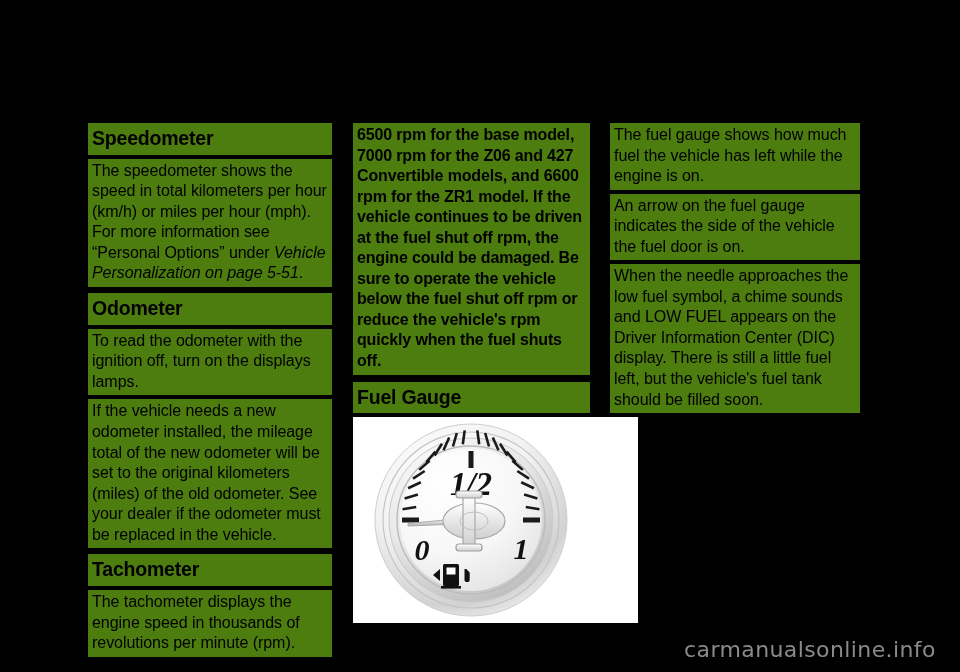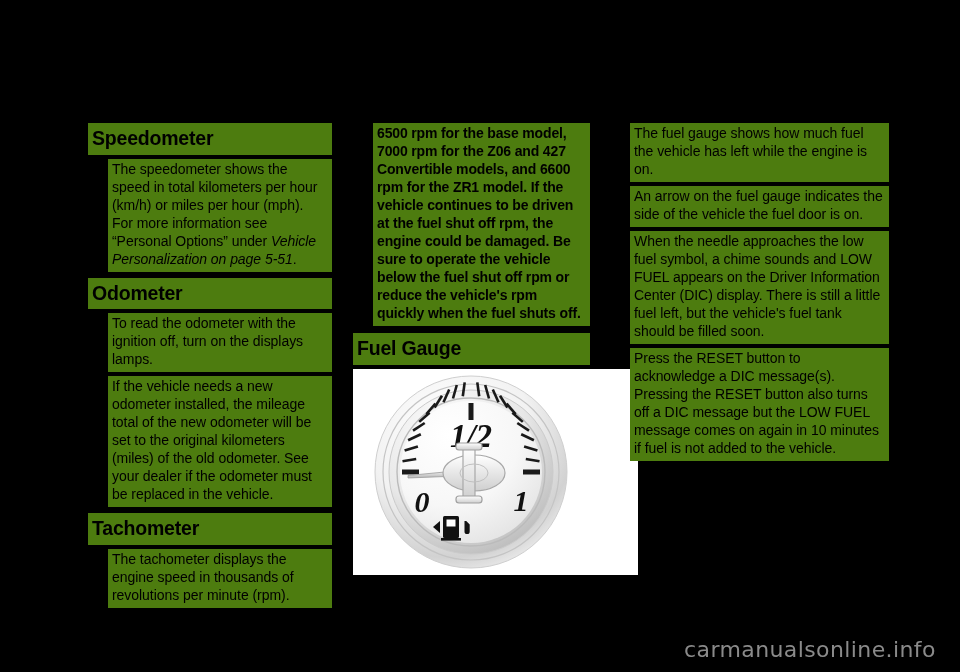--- a/index.html
+++ b/index.html
@@ -20,42 +20,41 @@
     background: #000000;
   }
 
   
   .col {
     position: absolute;
     top: 123px;
   }
   #col-1 { left: 88px;  width: 244px; }
   #col-2 { left: 353px; width: 237px; }
-  #col-3 { left: 610px; width: 279px; }
+  #col-3 { left: 610px; width: 250px; }
 
   
   .block {
     background: #4d7c0f;
     color: #000000;
     box-sizing: border-box;
     margin-bottom: 4px;
     padding: 2px 4px 3px 4px;
   }
   .heading {
     font-weight: bold;
     font-size: 19.5px;
     line-height: 1.27;
     letter-spacing: -0.2px;
     padding: 3px 4px 4px 4px;
   }
   .para {
-    font-size: 14px;
+    font-size: 16px;
     line-height: 1.285;
     letter-spacing: -0.05px;
-    margin-left: 20px;
   }
   .para.bold {
     font-weight: bold;
     letter-spacing: -0.15px;
   }
   .para i { font-style: italic; }
 
   
   .figure {
     background: #ffffff;
@@ -206,17 +205,16 @@
   </div>
 
   <div class="col" id="col-3">
 
     <div class="block para">The fuel gauge shows how much fuel the vehicle has left while the engine is on.</div>
 
     <div class="block para">An arrow on the fuel gauge indicates the side of the vehicle the fuel door is on.</div>
 
     <div class="block para">When the needle approaches the low fuel symbol, a chime sounds and LOW FUEL appears on the Driver Information Center (DIC) display. There is still a little fuel left, but the vehicle's fuel tank should be filled soon.</div>
 
-    <div class="block para">Press the RESET button to acknowledge a DIC message(s). Pressing the RESET button also turns off a DIC message but the LOW FUEL message comes on again in 10 minutes if fuel is not added to the vehicle.</div>
   </div>
 
   <div class="watermark">carmanualsonline.info</div>
 </div>
 
 </body></html>

